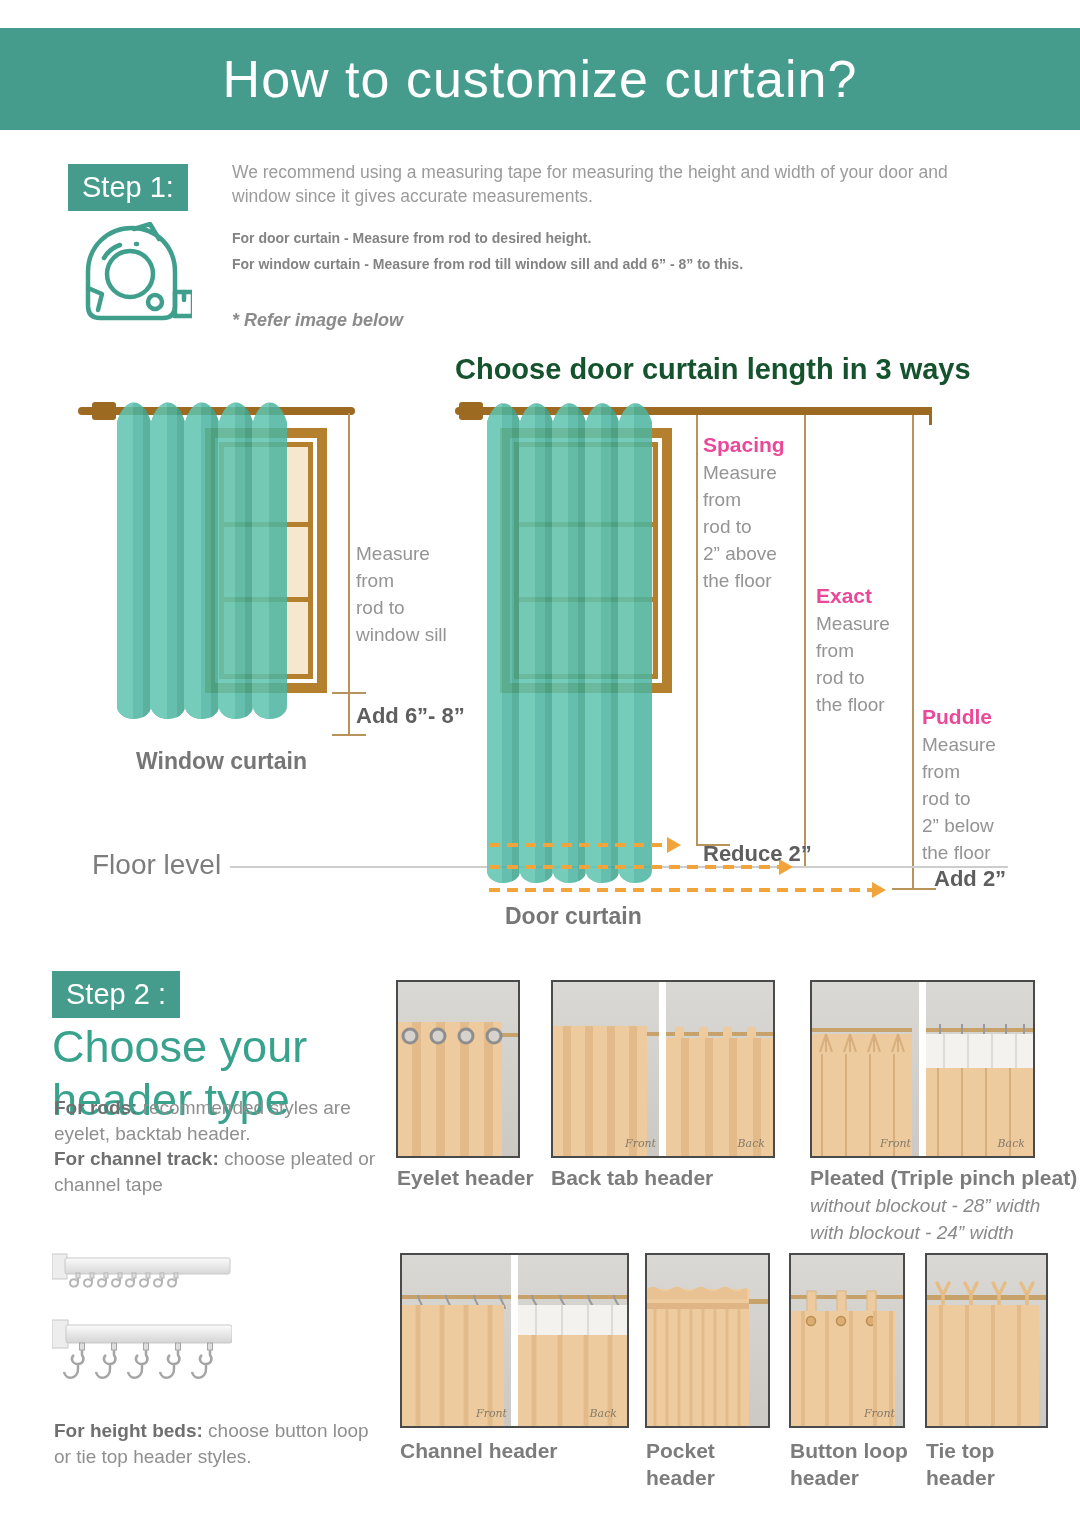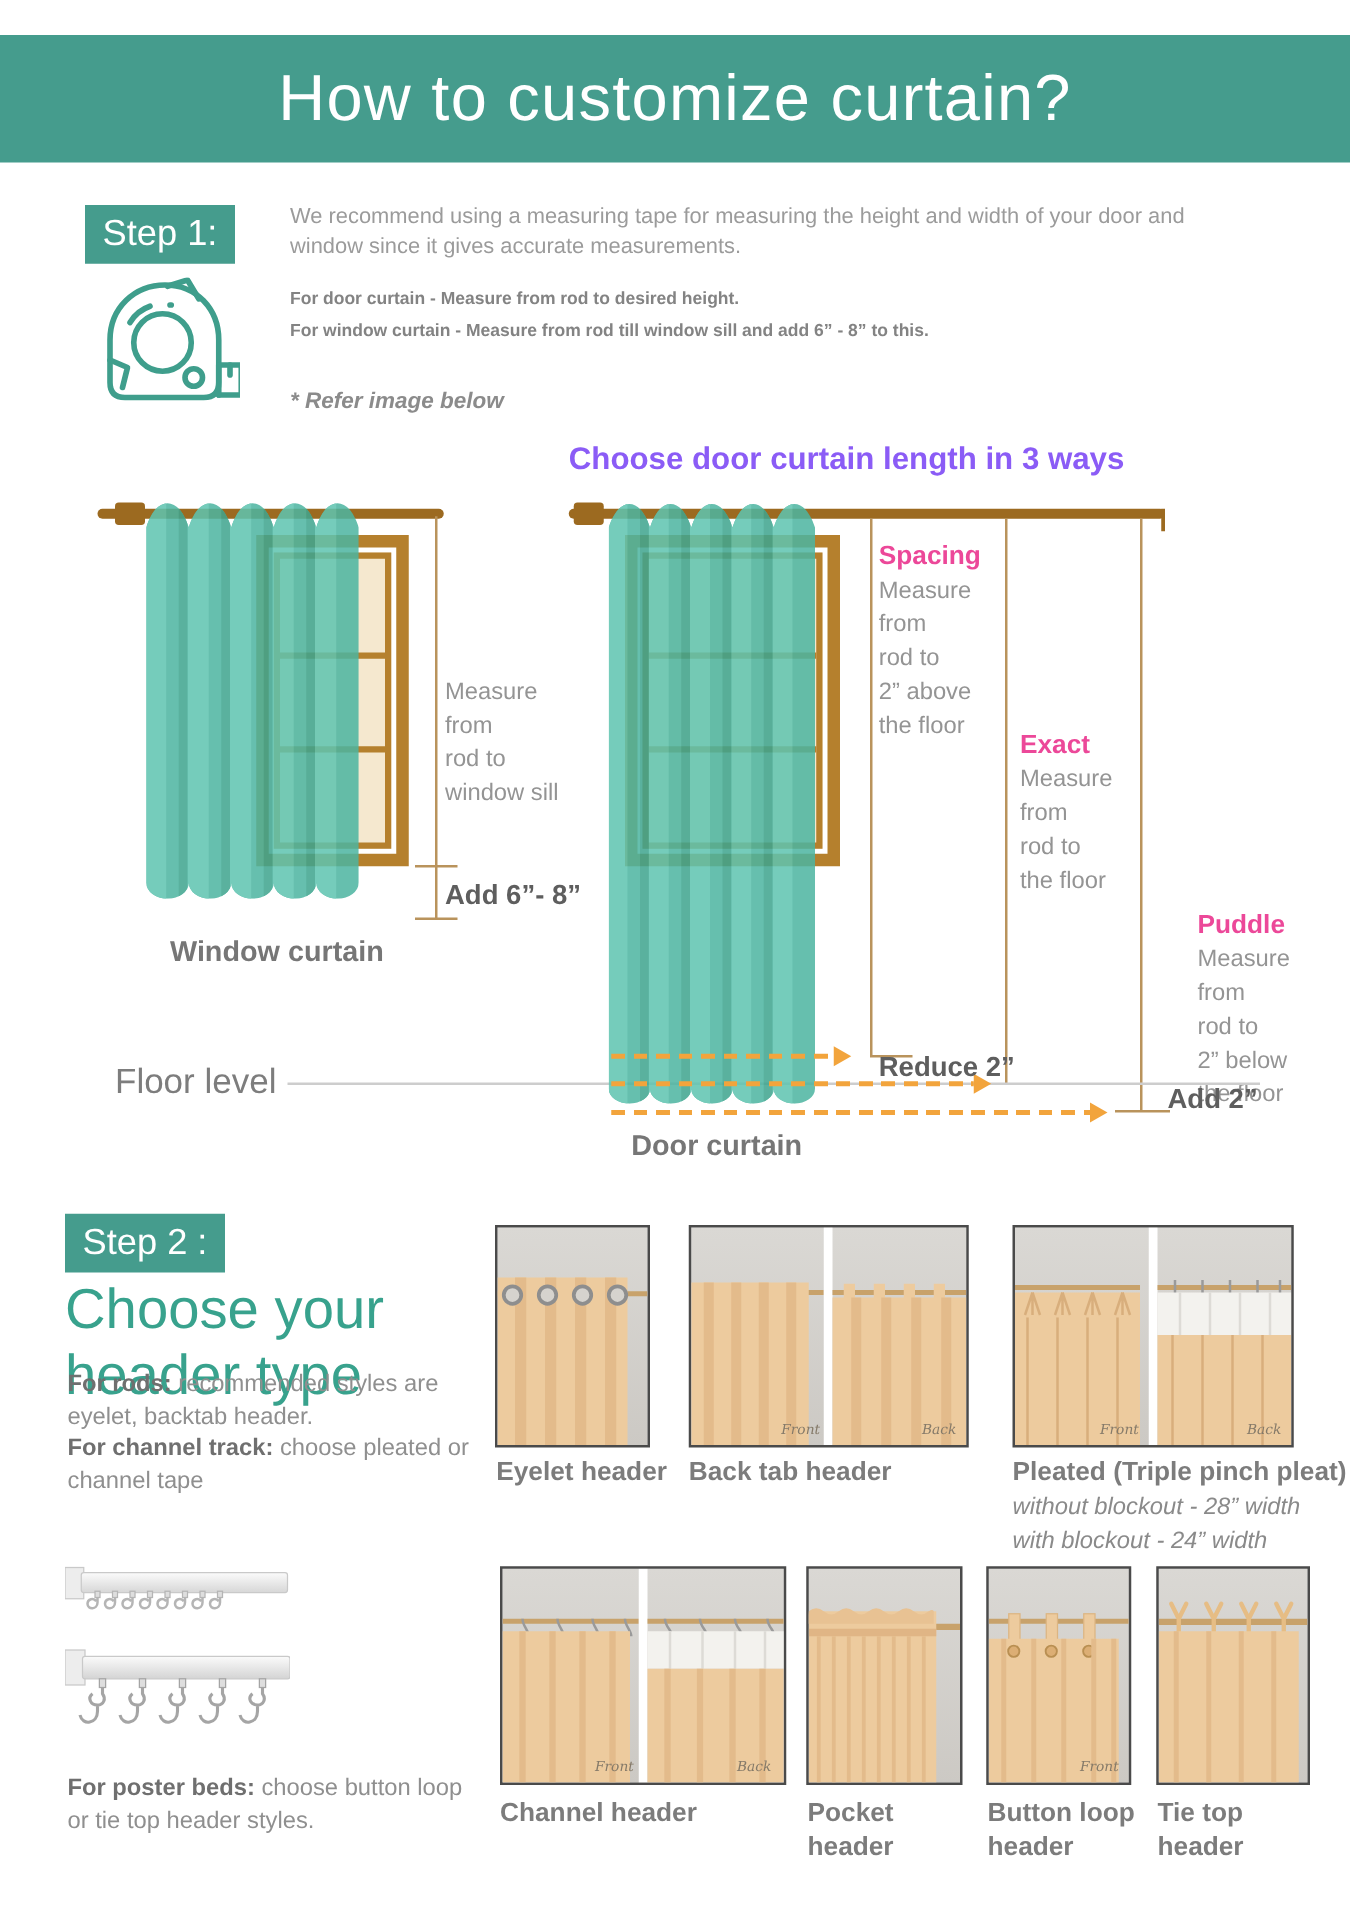--- a/index.html
+++ b/index.html
@@ -73,21 +73,21 @@
     <line x1="110" y1="70" x2="110" y2="78"></line>
     <path d="M14,66 l14,6 l-4,16"></path>
   </g>
 </svg>
 
 <div class="abs gray" style="left:232px;top:160px;width:745px;font-size:17.5px;line-height:1.38;">We recommend using a measuring tape for measuring the height and width of your door and window since it gives accurate measurements.</div>
 <div class="abs bold-note" style="left:232px;top:230px;">For door curtain - Measure from rod to desired height.</div>
 <div class="abs bold-note" style="left:232px;top:256px;">For window curtain - Measure from rod till window sill and add 6” - 8” to this.</div>
 <div class="abs" style="left:232px;top:310px;font-size:18px;font-weight:bold;font-style:italic;color:#8b8b8b;">* Refer image below</div>
 
-<div class="abs" style="left:455px;top:353px;font-size:25px;font-weight:bold;color:#8b5cf6;">Choose door curtain length in 3 ways</div>
+<div class="abs" style="left:455px;top:353px;font-size:29px;font-weight:bold;color:#14532d;">Choose door curtain length in 3 ways</div>
 
 <div class="abs rod" style="left:78px;top:407px;width:277px;height:8px;"></div>
 <div class="abs finial" style="left:92px;top:402px;width:24px;height:18px;"></div>
 
 <div class="abs win" style="left:205px;top:428px;width:122px;height:265px;">
   <div class="win-in">
     <div class="win-bar" style="top:33%;"></div>
     <div class="win-bar" style="top:66%;"></div>
   </div>
 </div>
@@ -148,21 +148,21 @@
 2” above
 the floor</div>
 </div>
 <div class="abs" style="left:816px;top:584px;width:110px;">
   <div class="opt-title">Exact</div>
   <div class="opt-desc pre">Measure
 from
 rod to
 the floor</div>
 </div>
-<div class="abs" style="left:922px;top:728px;width:110px;margin-left:36px;">
+<div class="abs" style="left:922px;top:705px;width:110px;">
   <div class="opt-title">Puddle</div>
   <div class="opt-desc pre">Measure
 from
 rod to
 2” below
 the floor</div>
 </div>
 
 <div class="abs" style="left:92px;top:849px;font-size:28px;font-weight:500;color:#7d7d7d;">Floor level</div>
 <div class="abs" style="left:230px;top:866px;width:778px;height:2px;background:#cdcdcd;"></div>
@@ -280,21 +280,21 @@
         <path d="M0,-6 v5 c3,4 1,9 -4,9 c-6,0 -8,-6 -4,-9 m4,9 v5 c0,10 -12,12 -14,3"></path>
       </g>
     <g transform="translate(158,38)">
         <rect x="-2.5" y="-13" width="5" height="7" fill="#dedede" stroke-width="1"></rect>
         <path d="M0,-6 v5 c3,4 1,9 -4,9 c-6,0 -8,-6 -4,-9 m4,9 v5 c0,10 -12,12 -14,3"></path>
       </g>
   </g>
 </svg>
 
 <div class="abs s2-par" style="left:54px;top:1418px;width:335px;">
-  <b>For poster beds:</b><span> choose button loop or tie top header styles.</span>
+  <b>For height beds:</b><span> choose button loop or tie top header styles.</span>
 </div>
 
 <div class="photo" style="left:396px;top:980px;width:124px;height:178px;">
   <svg viewBox="0 0 120 174" preserveAspectRatio="none">
     <rect x="0" y="51" width="120" height="4" fill="#c8a26b"></rect>
     <rect x="0" y="40" width="104" height="134" fill="#edcb9e"></rect>
     <rect x="14" y="40" width="9" height="134" fill="#e3bb8b"></rect>
     <rect x="38" y="40" width="9" height="134" fill="#e3bb8b"></rect>
     <rect x="62" y="40" width="9" height="134" fill="#e3bb8b"></rect>
     <rect x="86" y="40" width="9" height="134" fill="#e3bb8b"></rect>

